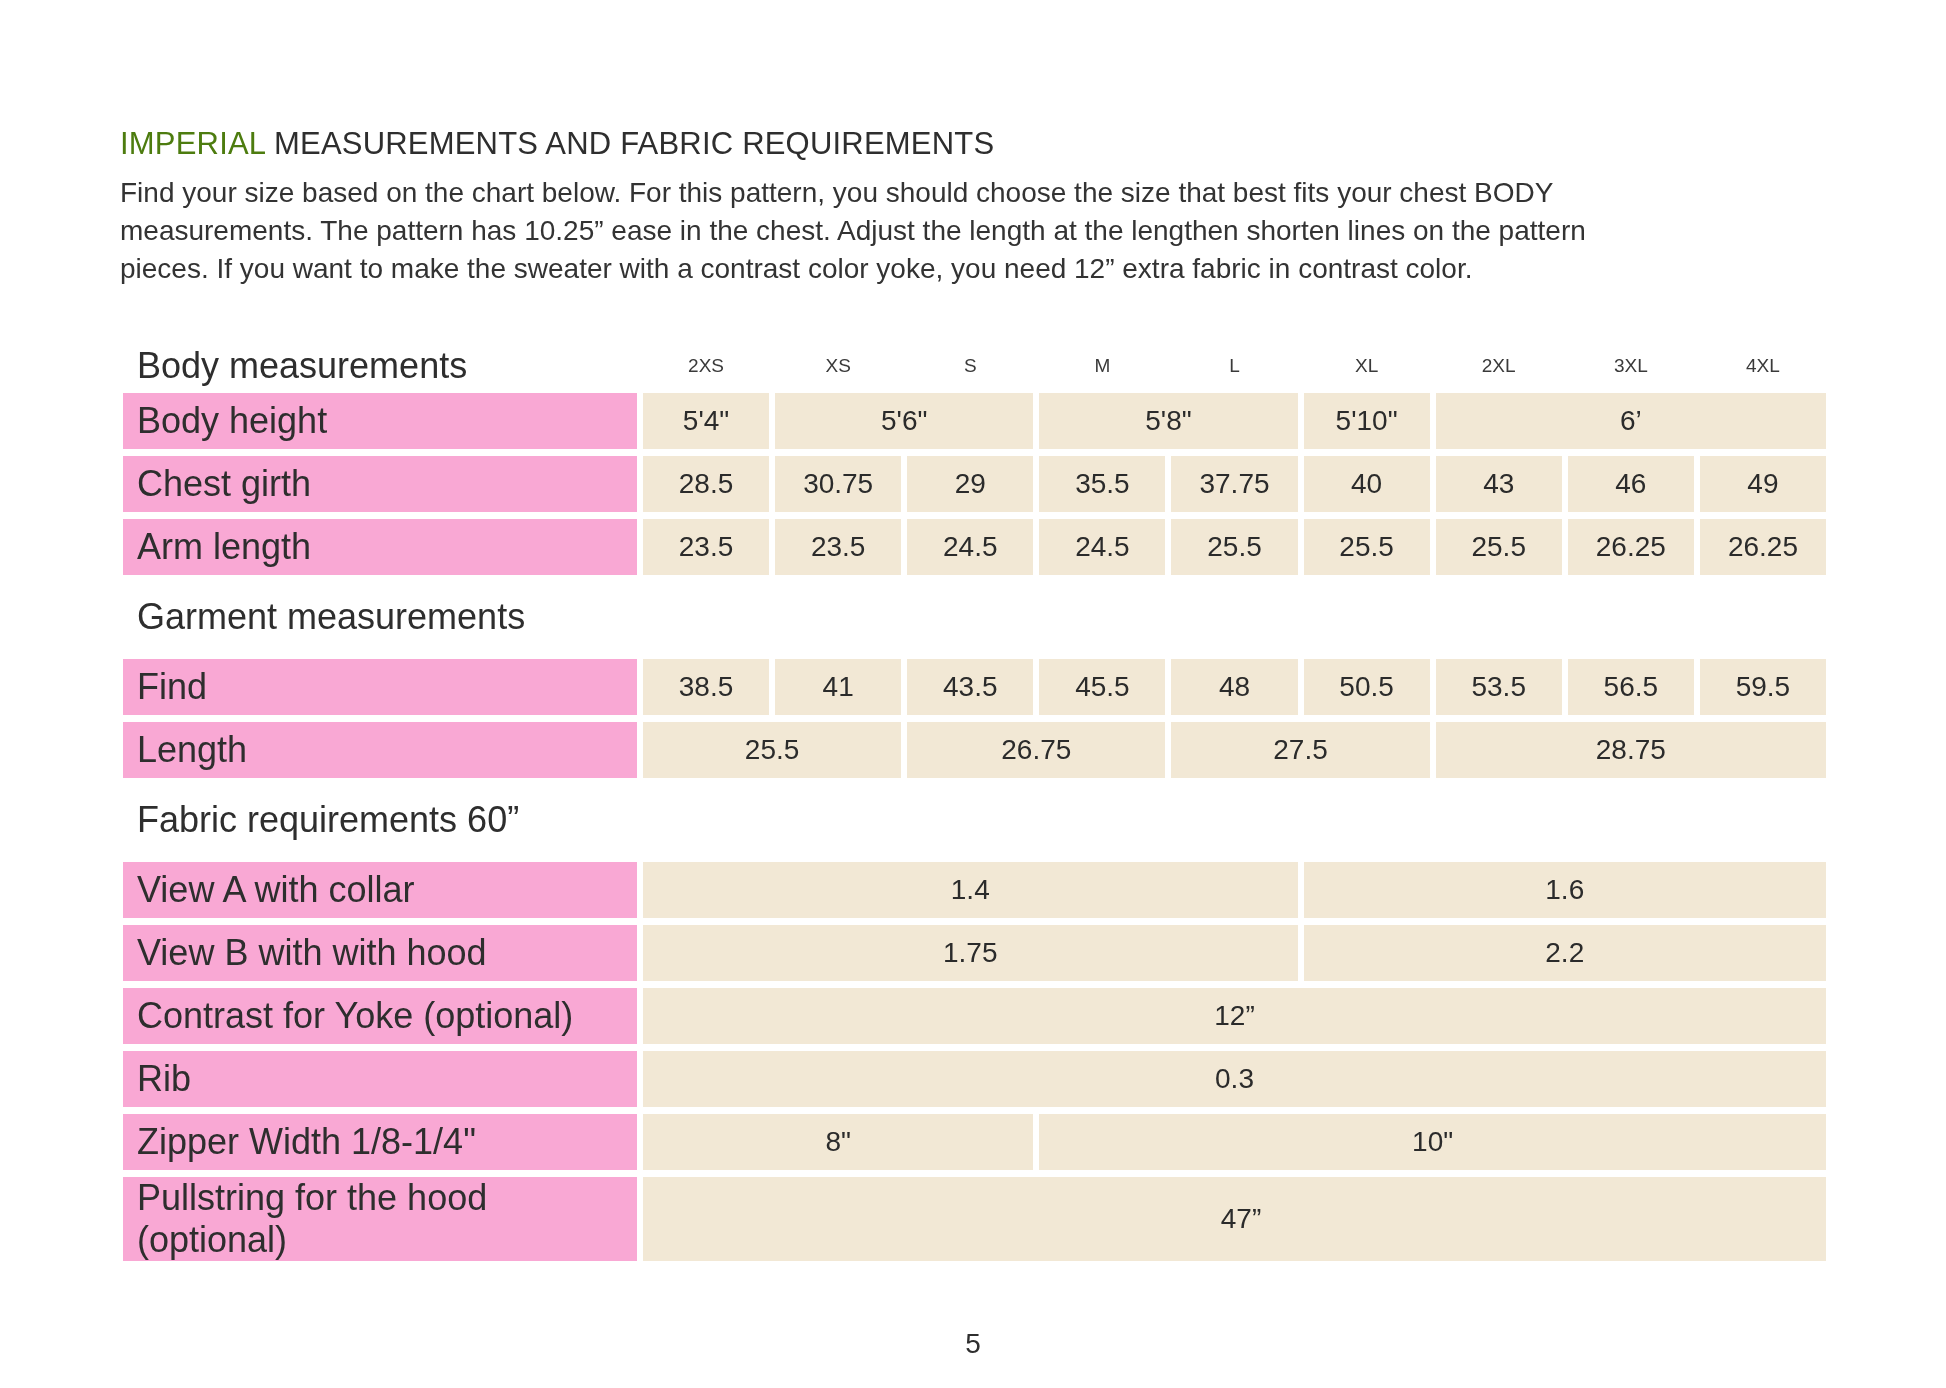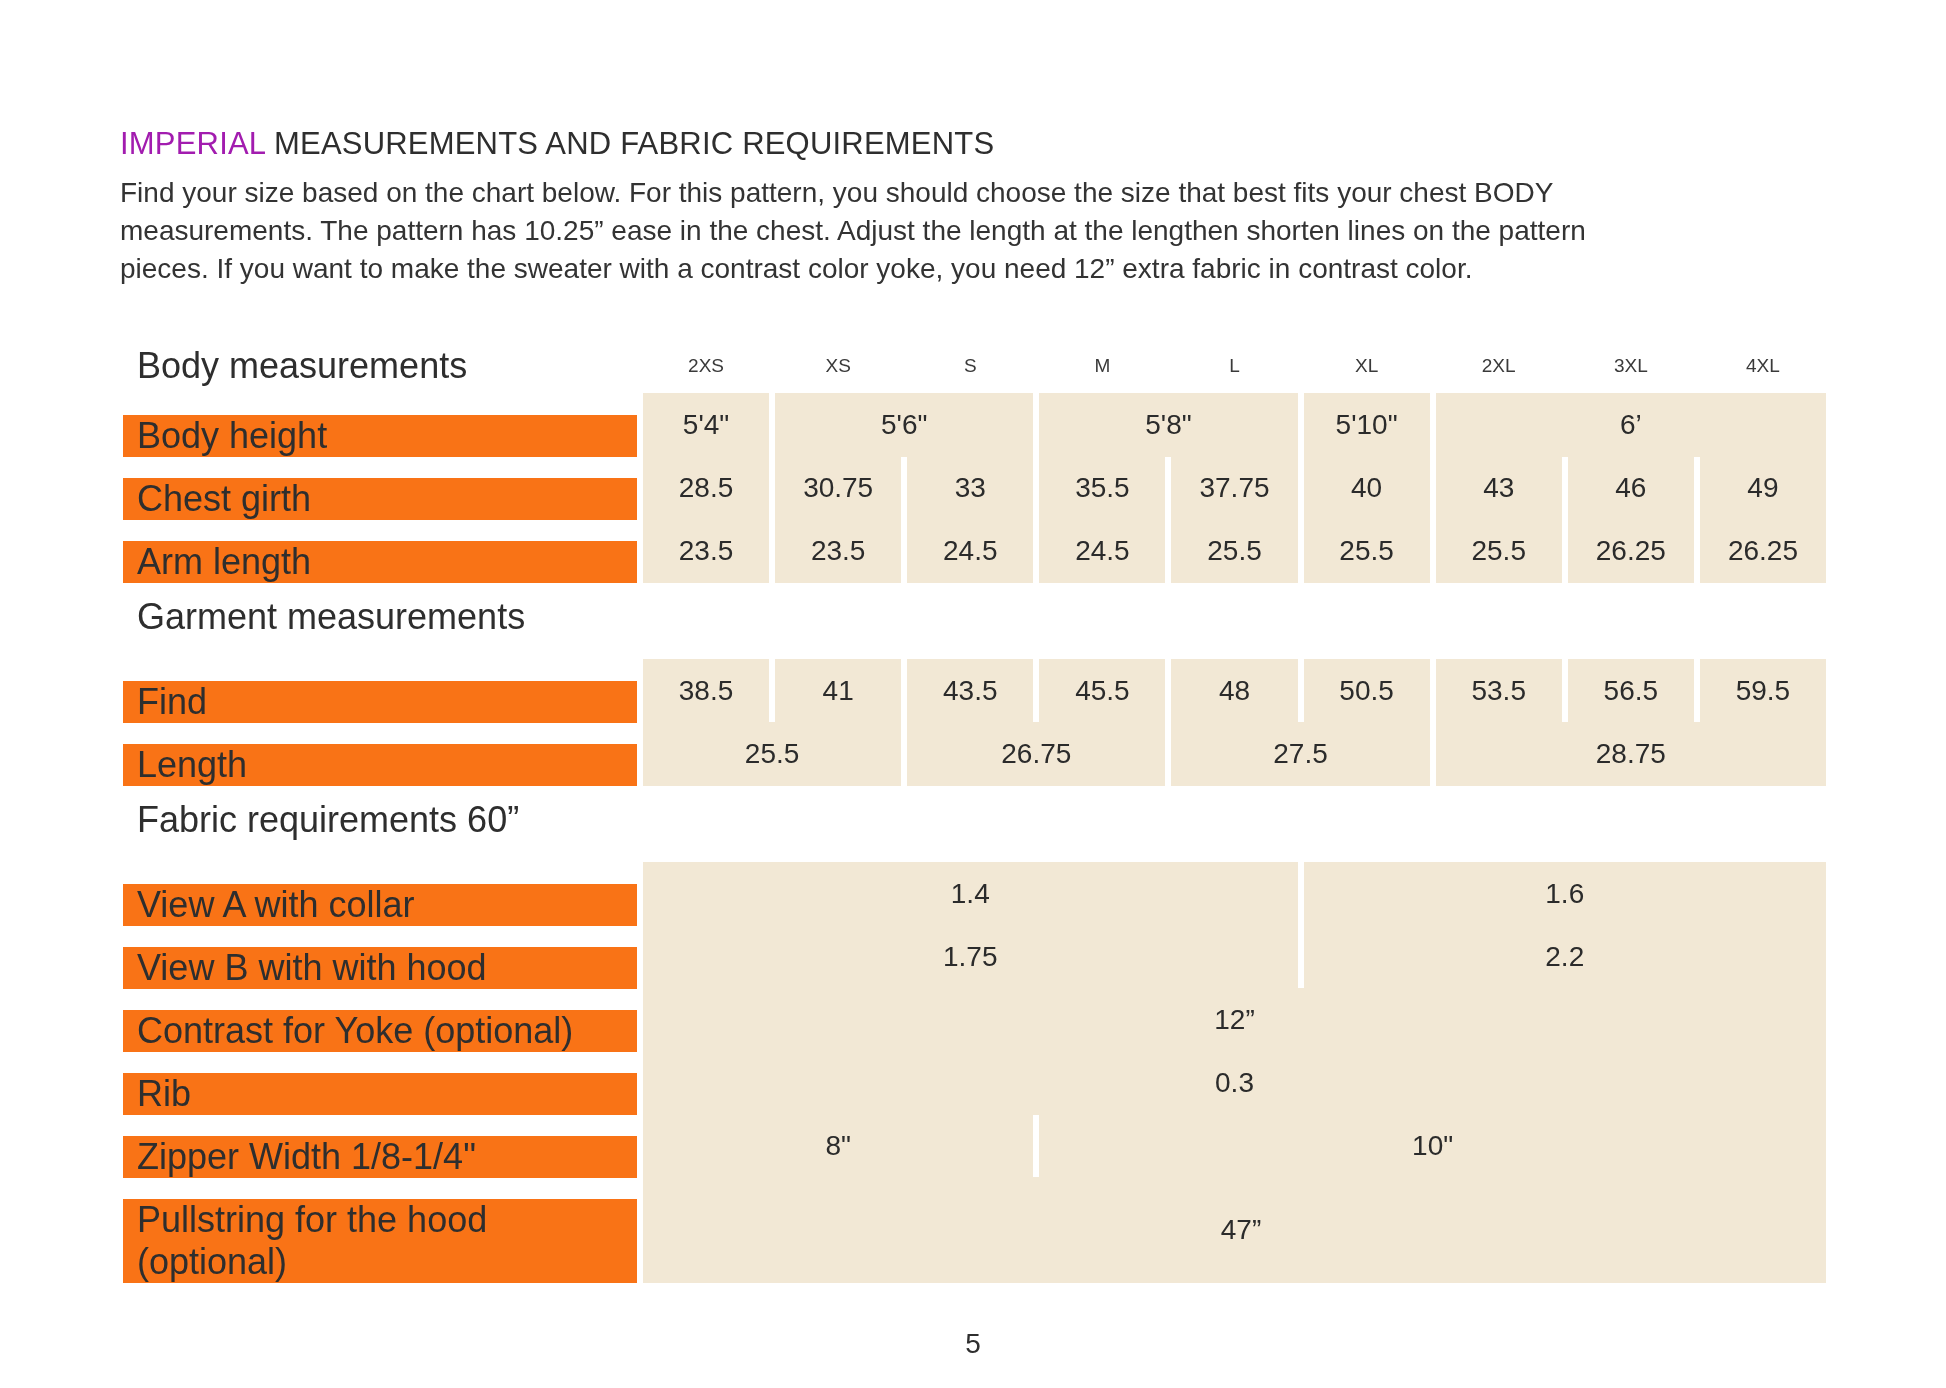--- a/index.html
+++ b/index.html
@@ -13,21 +13,21 @@
     overflow: hidden;
   }
   .title {
     margin: 126px 0 0 120px;
     font-size: 31px;
     font-weight: 500;
     letter-spacing: 0.2px;
     line-height: 36px;
     color: #2e2e2e;
   }
-  .title .hl { color: #a21caf; }
+  .title .hl { color: #4d7c0f; }
   .intro {
     margin: 12px 130px 0 120px;
     font-size: 28px;
     line-height: 38px;
     white-space: pre-line;
     color: #333333;
   }
   .size-table {
     margin: 55px 0 0 123px;
     width: 1703px;
@@ -41,21 +41,21 @@
   .t-header { height: 46px; margin-bottom: 4px; }
   .t-data  { height: 56px; }
   .t-section { height: 70px; margin-bottom: 7px; }
   .t-label-h, .t-label, .t-section-label {
     display: flex;
     align-items: center;
     padding-left: 14px;
     font-size: 36px;
     color: #2e2e2e;
   }
-  .t-label { background: #f97316; margin-top: 22px; }
+  .t-label { background: #f9a8d4; }
   .t-section-label { grid-column: 1 / -1; }
   .t-size {
     display: flex;
     align-items: center;
     justify-content: center;
     font-size: 19px;
     color: #3a3a3a;
   }
   .t-cell {
     background: #f2e8d5;
@@ -104,21 +104,21 @@
         <div class="t-cell" style="grid-column: span 1;">5'4"</div>
         <div class="t-cell" style="grid-column: span 2;">5'6"</div>
         <div class="t-cell" style="grid-column: span 2;">5'8"</div>
         <div class="t-cell" style="grid-column: span 1;">5'10"</div>
         <div class="t-cell" style="grid-column: span 3;">6’</div>
       </div>
       <div class="t-row t-data">
         <div class="t-label">Chest girth</div>
         <div class="t-cell" style="grid-column: span 1;">28.5</div>
         <div class="t-cell" style="grid-column: span 1;">30.75</div>
-        <div class="t-cell" style="grid-column: span 1;">33</div>
+        <div class="t-cell" style="grid-column: span 1;">29</div>
         <div class="t-cell" style="grid-column: span 1;">35.5</div>
         <div class="t-cell" style="grid-column: span 1;">37.75</div>
         <div class="t-cell" style="grid-column: span 1;">40</div>
         <div class="t-cell" style="grid-column: span 1;">43</div>
         <div class="t-cell" style="grid-column: span 1;">46</div>
         <div class="t-cell" style="grid-column: span 1;">49</div>
       </div>
       <div class="t-row t-data">
         <div class="t-label">Arm length</div>
         <div class="t-cell" style="grid-column: span 1;">23.5</div>

